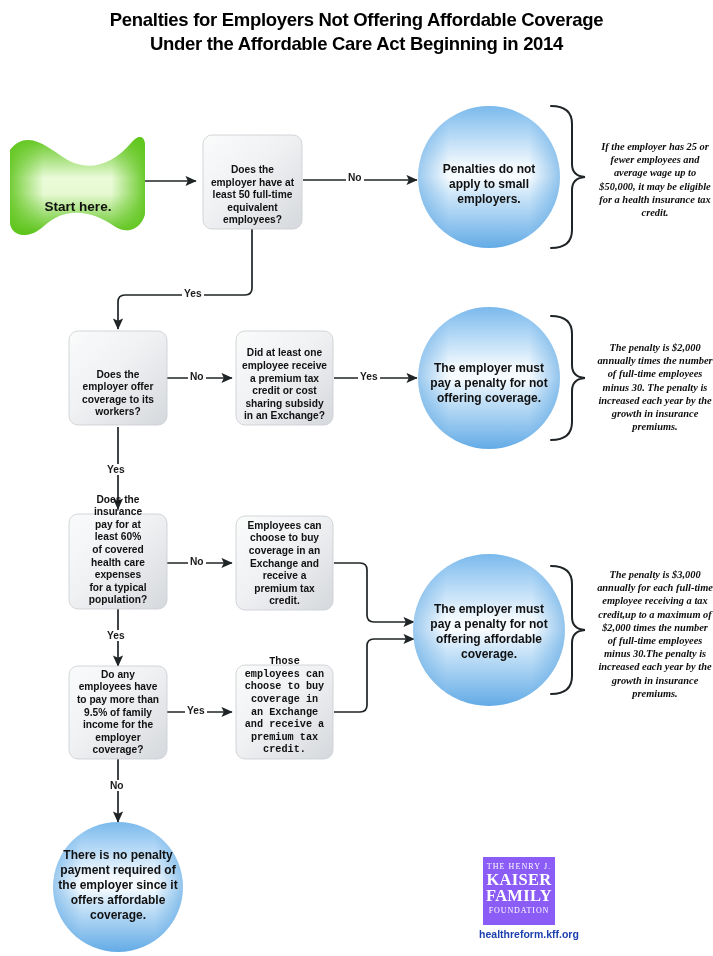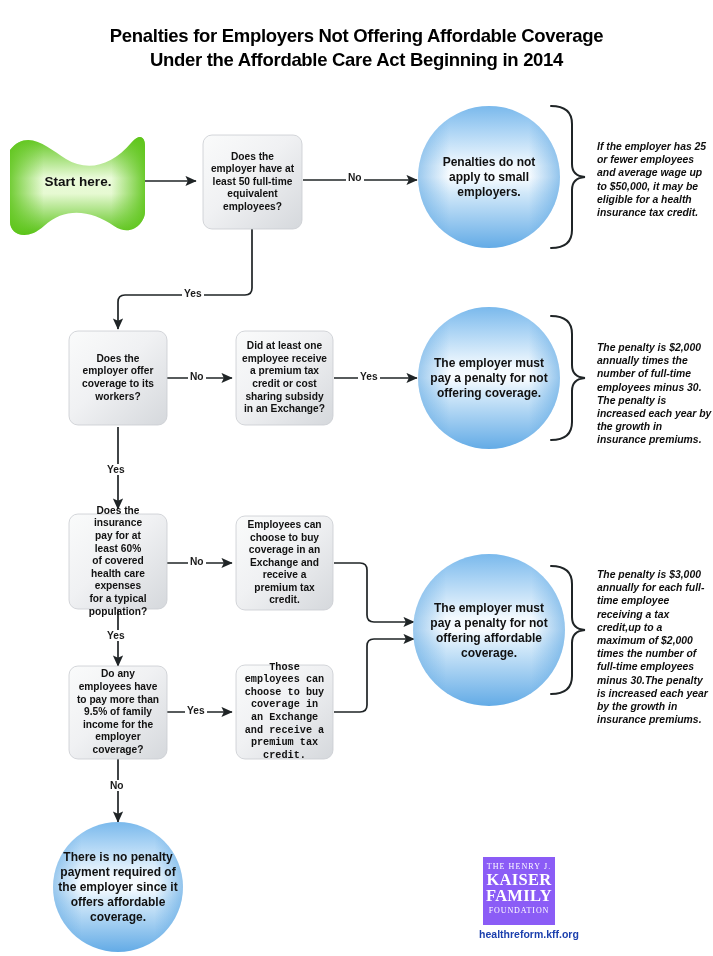--- a/index.html
+++ b/index.html
@@ -9,21 +9,21 @@
   body {
     width: 713px; height: 956px;
     position: relative;
     font-family: "Liberation Sans", sans-serif;
     overflow: hidden;
   }
   #canvas { position: absolute; left: 0; top: 0; width: 713px; height: 956px; }
 
   .title {
     position: absolute;
-    left: 0; top: 24px;
+    left: 0; top: 8px;
     width: 713px;
     text-align: center;
     font-family: "Liberation Sans", sans-serif;
     font-weight: bold;
     font-size: 18.5px;
     line-height: 24px;
     letter-spacing: -0.3px;
     color: #000000;
   }
   .title span { display: block; }
@@ -36,21 +36,21 @@
   }
 
   
   .node-text {
     position: absolute;
     font-family: "Liberation Sans", sans-serif;
     font-weight: bold;
     color: #111111;
     text-align: center;
     display: flex;
-    align-items: center;
+    align-items: flex-end;
     justify-content: center;
     box-sizing: border-box;
   }
   .boxtext { font-size: 10.2px; line-height: 12.6px; }
   .circletext { font-size: 12px; line-height: 15px; }
   .starttext { font-size: 13.5px; }
 
   .edge-label {
     position: absolute;
     font-family: "Liberation Sans", sans-serif;
@@ -58,27 +58,28 @@
     font-size: 10.2px;
     color: #1a1a1a;
     background: #ffffff;
     padding: 0 2px;
     white-space: nowrap;
     text-align: right;
   }
 
   .annot {
     position: absolute;
-    font-family: Liberation Sans, sans-serif;
+    font-family: Liberation Serif, serif;
     font-weight: bold;
     font-style: italic;
     font-size: 10.4px;
     line-height: 13.2px;
     color: #0d0d0d;
     width: 116px;
+    text-align: center;
   }
 
   
   .kff-logo {
     position: absolute;
     left: 483px; top: 857px;
     width: 72px; height: 68px;
     background: #8b5cf6;
     box-sizing: border-box;
     padding-top: 4px;

